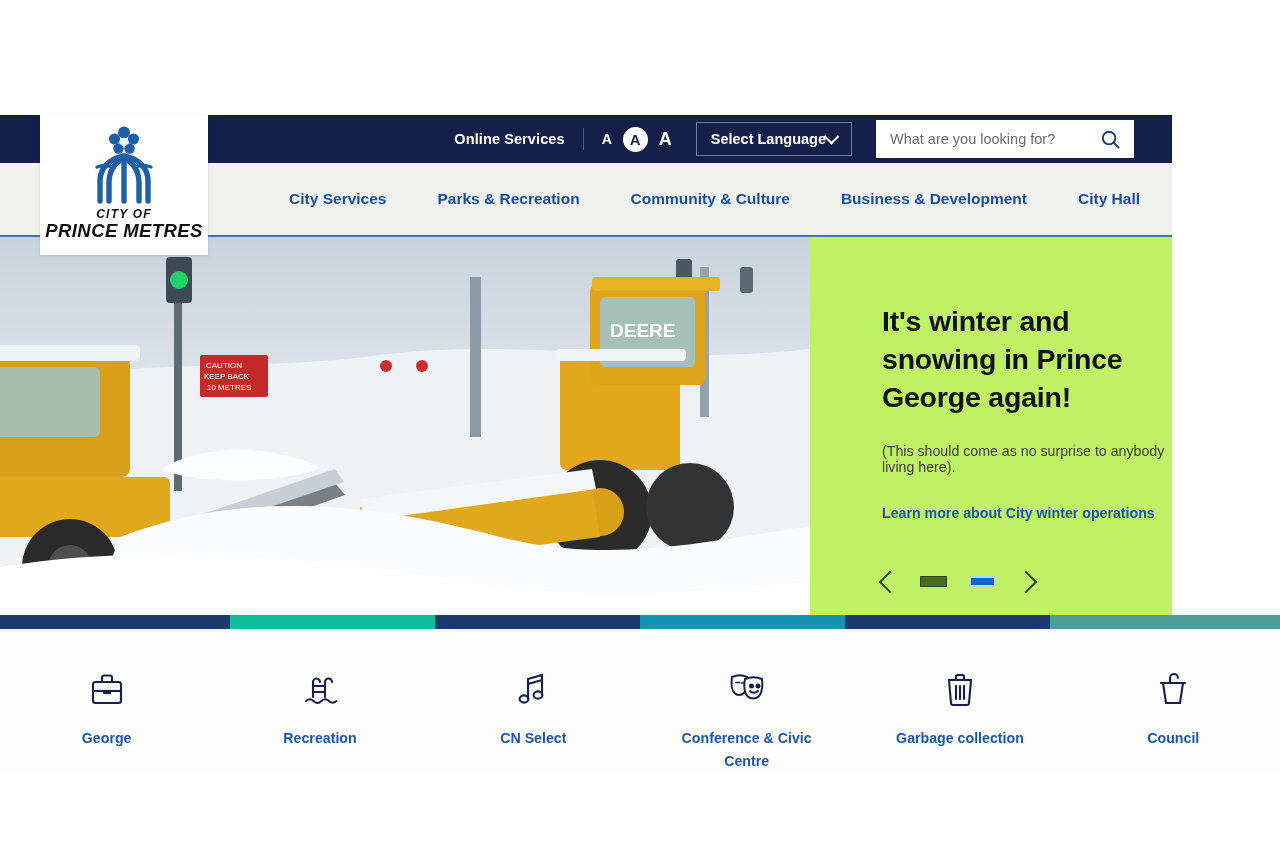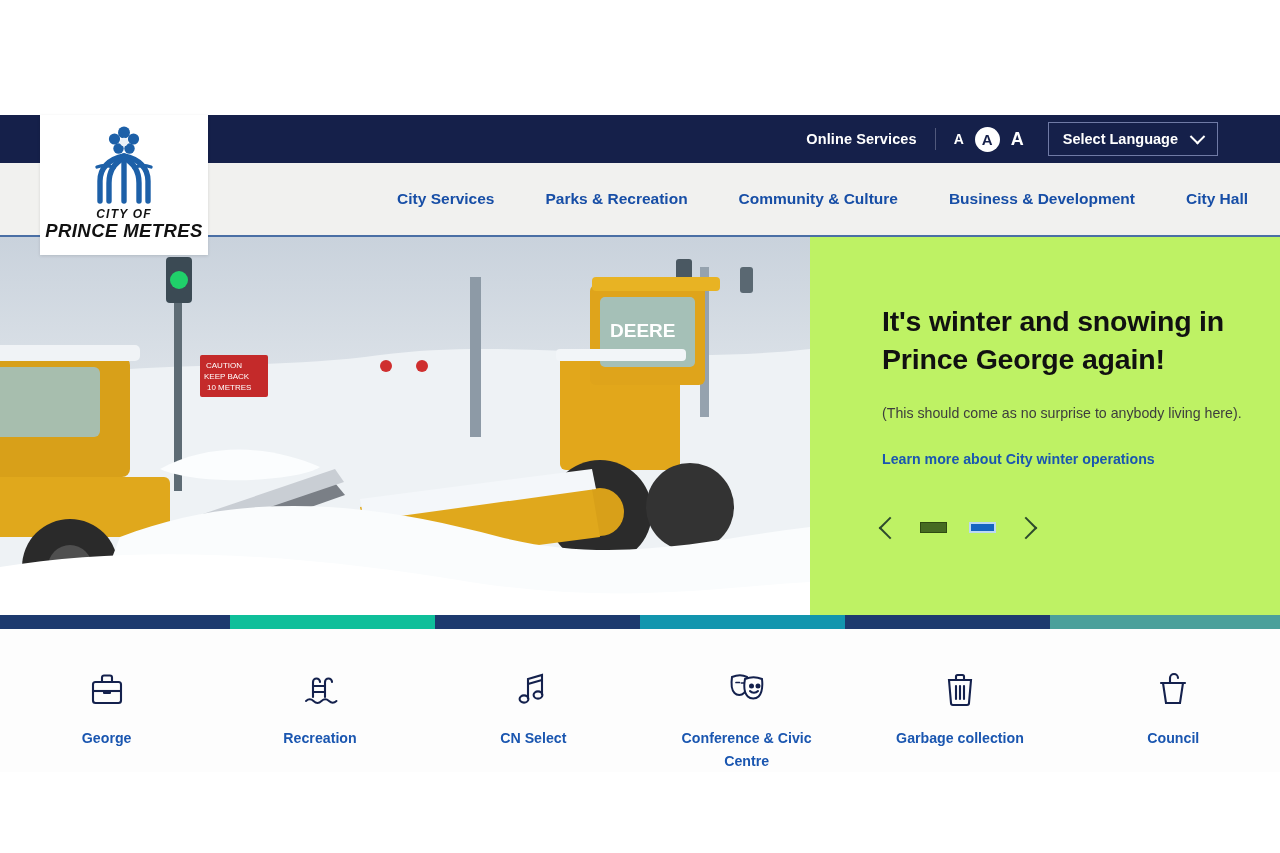--- a/index.html
+++ b/index.html
@@ -2,21 +2,21 @@
 <html><head>
 <meta charset="utf-8">
 <style>
   * { box-sizing: border-box; margin: 0; padding: 0; }
   html, body {
     width: 1280px; height: 853px;
     background: #ffffff;
     font-family: "Liberation Sans", sans-serif;
     overflow: hidden;
   }
-  .page { position: relative; width: 1280px; height: 853px; background:#fff; }
+  .page { position: relative; width: 1172px; height: 853px; background:#fff; }
 
   
   .top-blank { height: 115px; background:#ffffff; }
 
   
   .utility-bar {
     position: relative;
     height: 48px;
     background: #15204a;
     display: flex;
@@ -43,21 +43,21 @@
   }
   .ts-lg { font-size:18px; }
   .lang-select {
     border:1px solid #6f7aa5;
     background:#15204a;
     color:#ffffff;
     font-size:14.5px;
     font-weight:bold;
     height:34px;
     padding:0 14px;
-    display:flex; align-items:center; gap:14px;
+    display:flex; align-items:center; 
     margin-right:24px;
     cursor:pointer;
   }
   .chev-d {
     width:11px; height:11px;
     border-right:2.4px solid #fff; border-bottom:2.4px solid #fff;
     transform: rotate(45deg) translate(-2px,-2px);
   }
   .search-wrap {
     background:#ffffff;
@@ -183,20 +183,29 @@
       <span class="ts ts-sm">A</span>
       <span class="ts ts-md">A</span>
       <span class="ts ts-lg">A</span>
     </div>
 
     <div class="lang-select">
       <span>Select Language</span>
       <span class="chev-d"></span>
     </div>
 
+    <div class="search-wrap">
+      <input type="text" value="" placeholder="What are you looking for?" style="">
+      <button class="search-btn">
+        <svg width="23" height="23" viewBox="0 0 24 24" fill="none" stroke="#1a3a6b" stroke-width="2">
+          <circle cx="10.5" cy="10.5" r="6.6"></circle>
+            <line x1="15.4" y1="15.4" x2="21" y2="21"></line>
+        </svg>
+      </button>
+    </div>
   </div>
 
   <nav class="main-nav">
     <a href="#">City Services</a>
     <a href="#">Parks &amp; Recreation</a>
     <a href="#">Community &amp; Culture</a>
     <a href="#">Business &amp; Development</a>
     <a href="#">City Hall</a>
   </nav>
 

